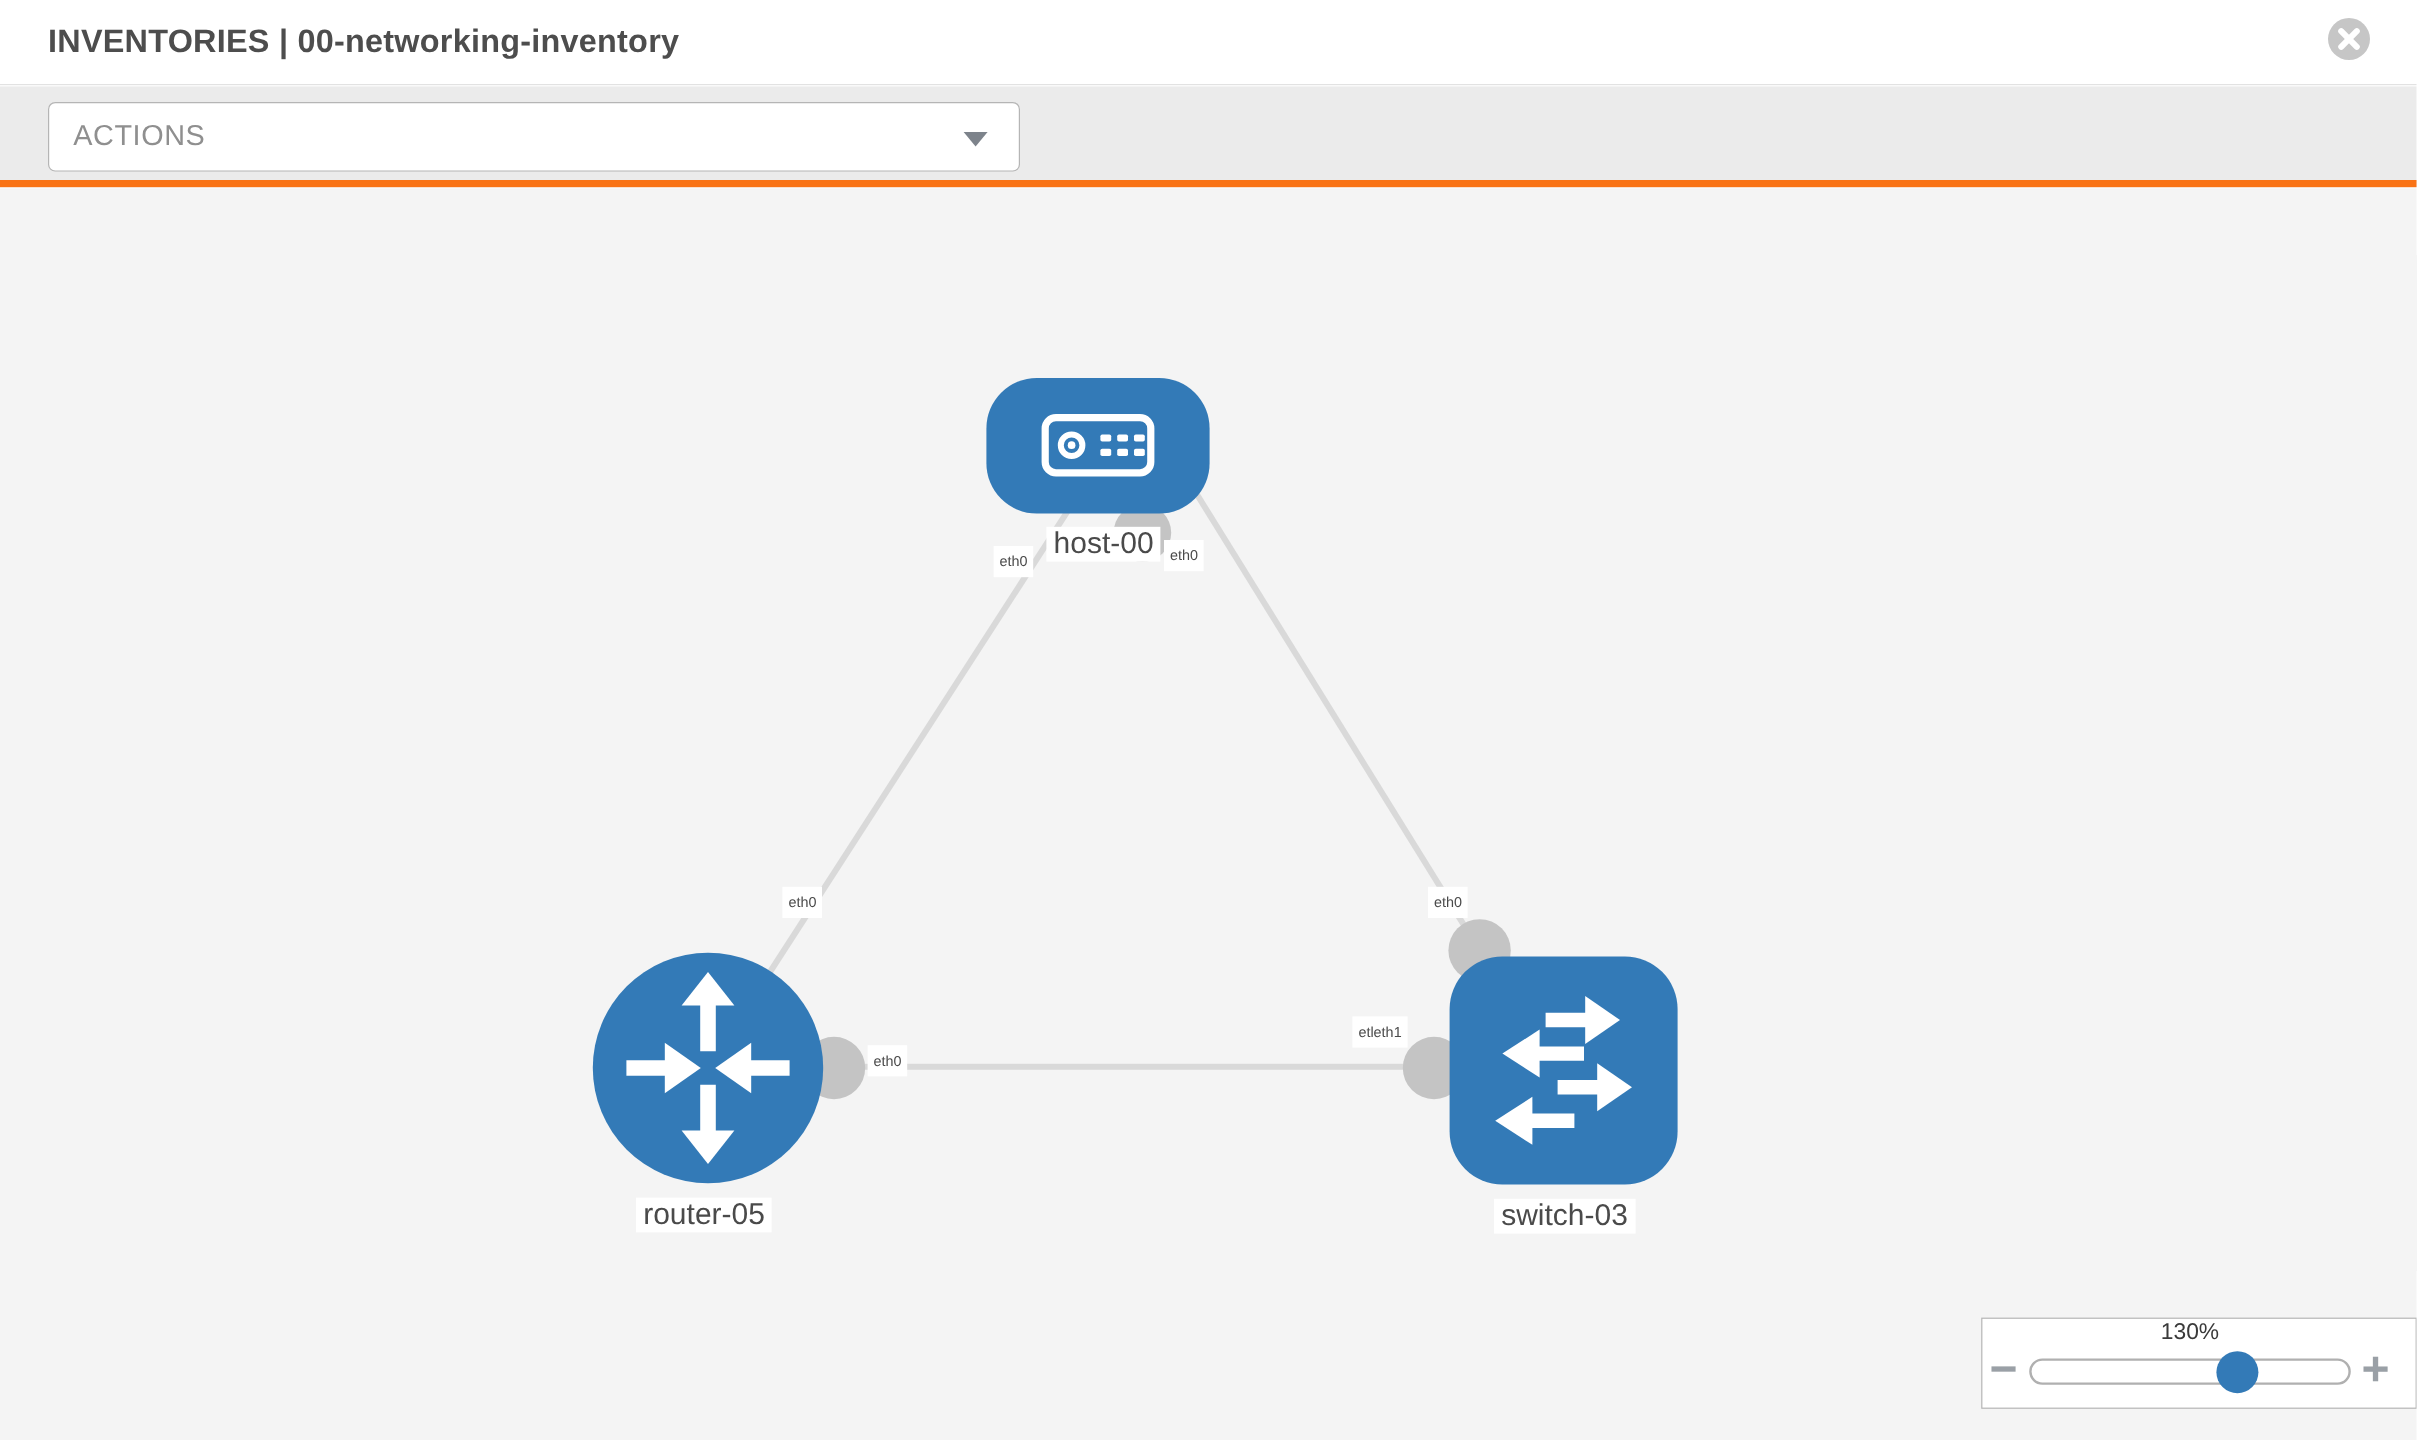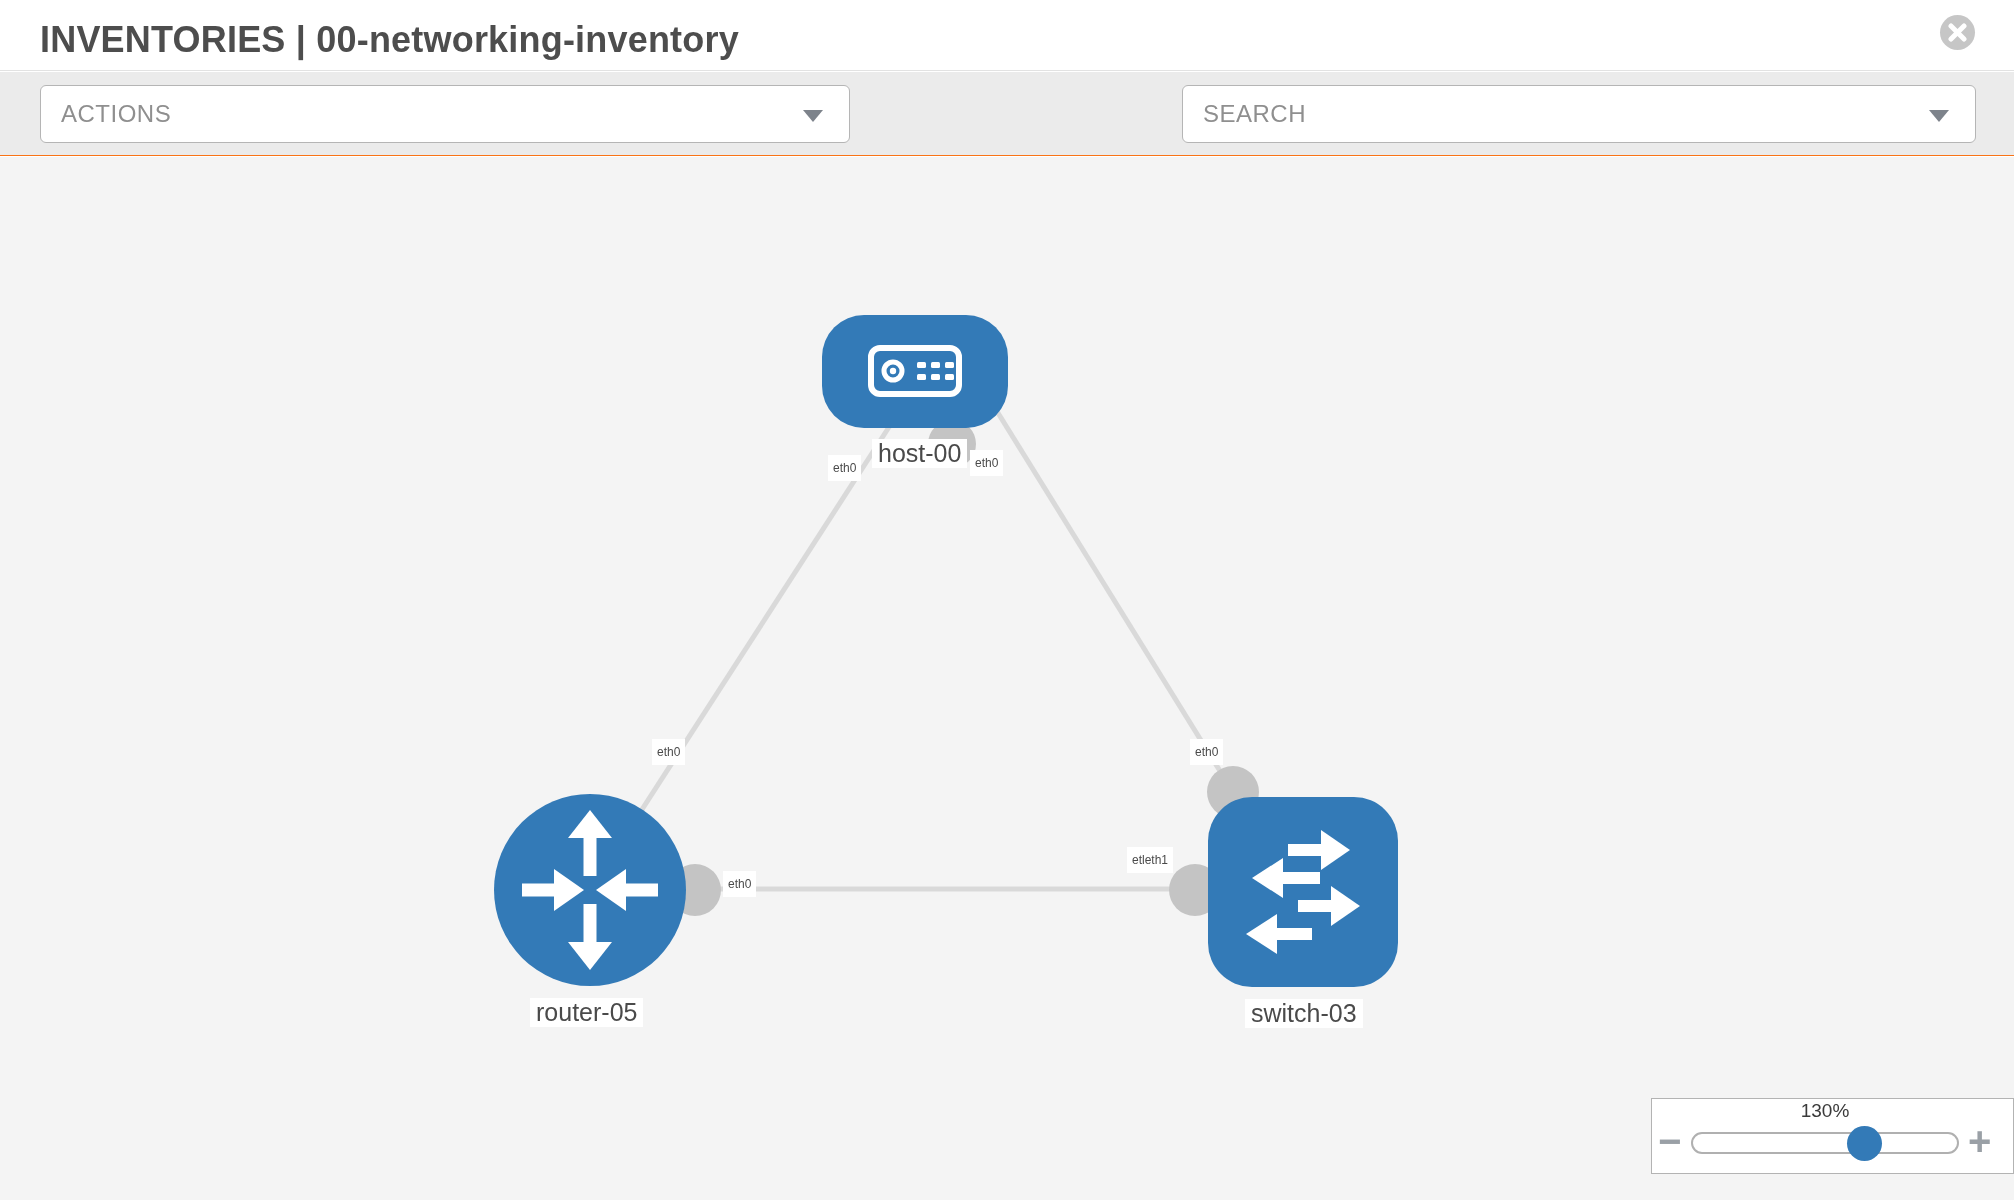--- a/index.html
+++ b/index.html
@@ -1,26 +1,26 @@
 <!DOCTYPE html>
 <html><head>
 <meta charset="utf-8">
 <style>
   * { margin:0; padding:0; box-sizing:border-box; }
   html,body { width:2014px; height:1200px; background:#fff; font-family:"Liberation Sans", sans-serif; }
   .app { position:relative; width:2014px; height:1200px; overflow:hidden; background:#fff; }
 
   
   .header { position:absolute; left:0; top:0; width:2014px; height:71px; background:#fff; border-bottom:1px solid #e2e2e2; }
-  .header-title { position:absolute; left:40px; top:19px; font-size:36px; font-weight:bold; color:#4d4d4d; letter-spacing:.2px; }
+  .header-title { position:absolute; left:40px; top:19px; font-size:27px; font-weight:bold; color:#4d4d4d; letter-spacing:.2px; }
   .close-btn { position:absolute; left:1940px; top:15px; width:35px; height:35px; border-radius:50%; background:#c6c6c6; cursor:pointer; }
   .close-btn svg { position:absolute; left:8px; top:8px; }
 
   
-  .toolbar { position:absolute; left:0; top:72px; width:2014px; height:84px; background:#ebebeb; border-bottom:1px solid #f97316; }
+  .toolbar { position:absolute; left:0; top:72px; width:2014px; height:84px; background:#ebebeb; border-bottom:6px solid #f97316; }
   .select-box { position:absolute; top:13px; height:58px; background:#fff; border:1px solid #b5b5b5; border-radius:6px; }
   .select-box .sel-label { position:absolute; left:20px; top:14px; font-size:24px; color:#8f8f8f; letter-spacing:.5px; }
   .caret { position:absolute; right:26px; top:24px; width:0; height:0; border-left:10px solid transparent; border-right:10px solid transparent; border-top:12px solid #7d838b; }
   .actions-box { left:40px; width:810px; }
   .search-box  { left:1182px; width:794px; }
   .tool-icon { position:absolute; top:95px; width:38px; height:38px; cursor:pointer; }
   .wrench-icon { left:1047px; }
   .key-icon { left:1117px; }
 
   
@@ -85,24 +85,20 @@
     </div>
     <div class="tool-icon key-icon">
       <svg width="38" height="38" viewBox="0 0 38 38">
         <circle cx="11" cy="11" r="7" fill="none" stroke="#7b828c" stroke-width="5.5"></circle>
         <line x1="16" y1="16" x2="32" y2="30" stroke="#7b828c" stroke-width="6" stroke-linecap="round"></line>
         <line x1="31" y1="29" x2="27" y2="34" stroke="#7b828c" stroke-width="5" stroke-linecap="round"></line>
         <line x1="25" y1="23" x2="22" y2="27" stroke="#7b828c" stroke-width="5" stroke-linecap="round"></line>
       </svg>
     </div>
 
-    <div class="select-box search-box">
-      <span class="sel-label">SEARCH</span>
-      <span class="caret"></span>
-    </div>
   </div>
 
   <div class="canvas"></div>
 
   <svg class="links-layer" width="2014" height="1200" viewBox="0 0 2014 1200">
 
     <line x1="590" y1="890" x2="900" y2="410" stroke="#d9d9d9" stroke-width="5"></line>
     <line x1="990" y1="400" x2="1233" y2="792" stroke="#d9d9d9" stroke-width="5"></line>
     <line x1="590" y1="889" x2="1210" y2="889" stroke="#d9d9d9" stroke-width="5"></line>
 

